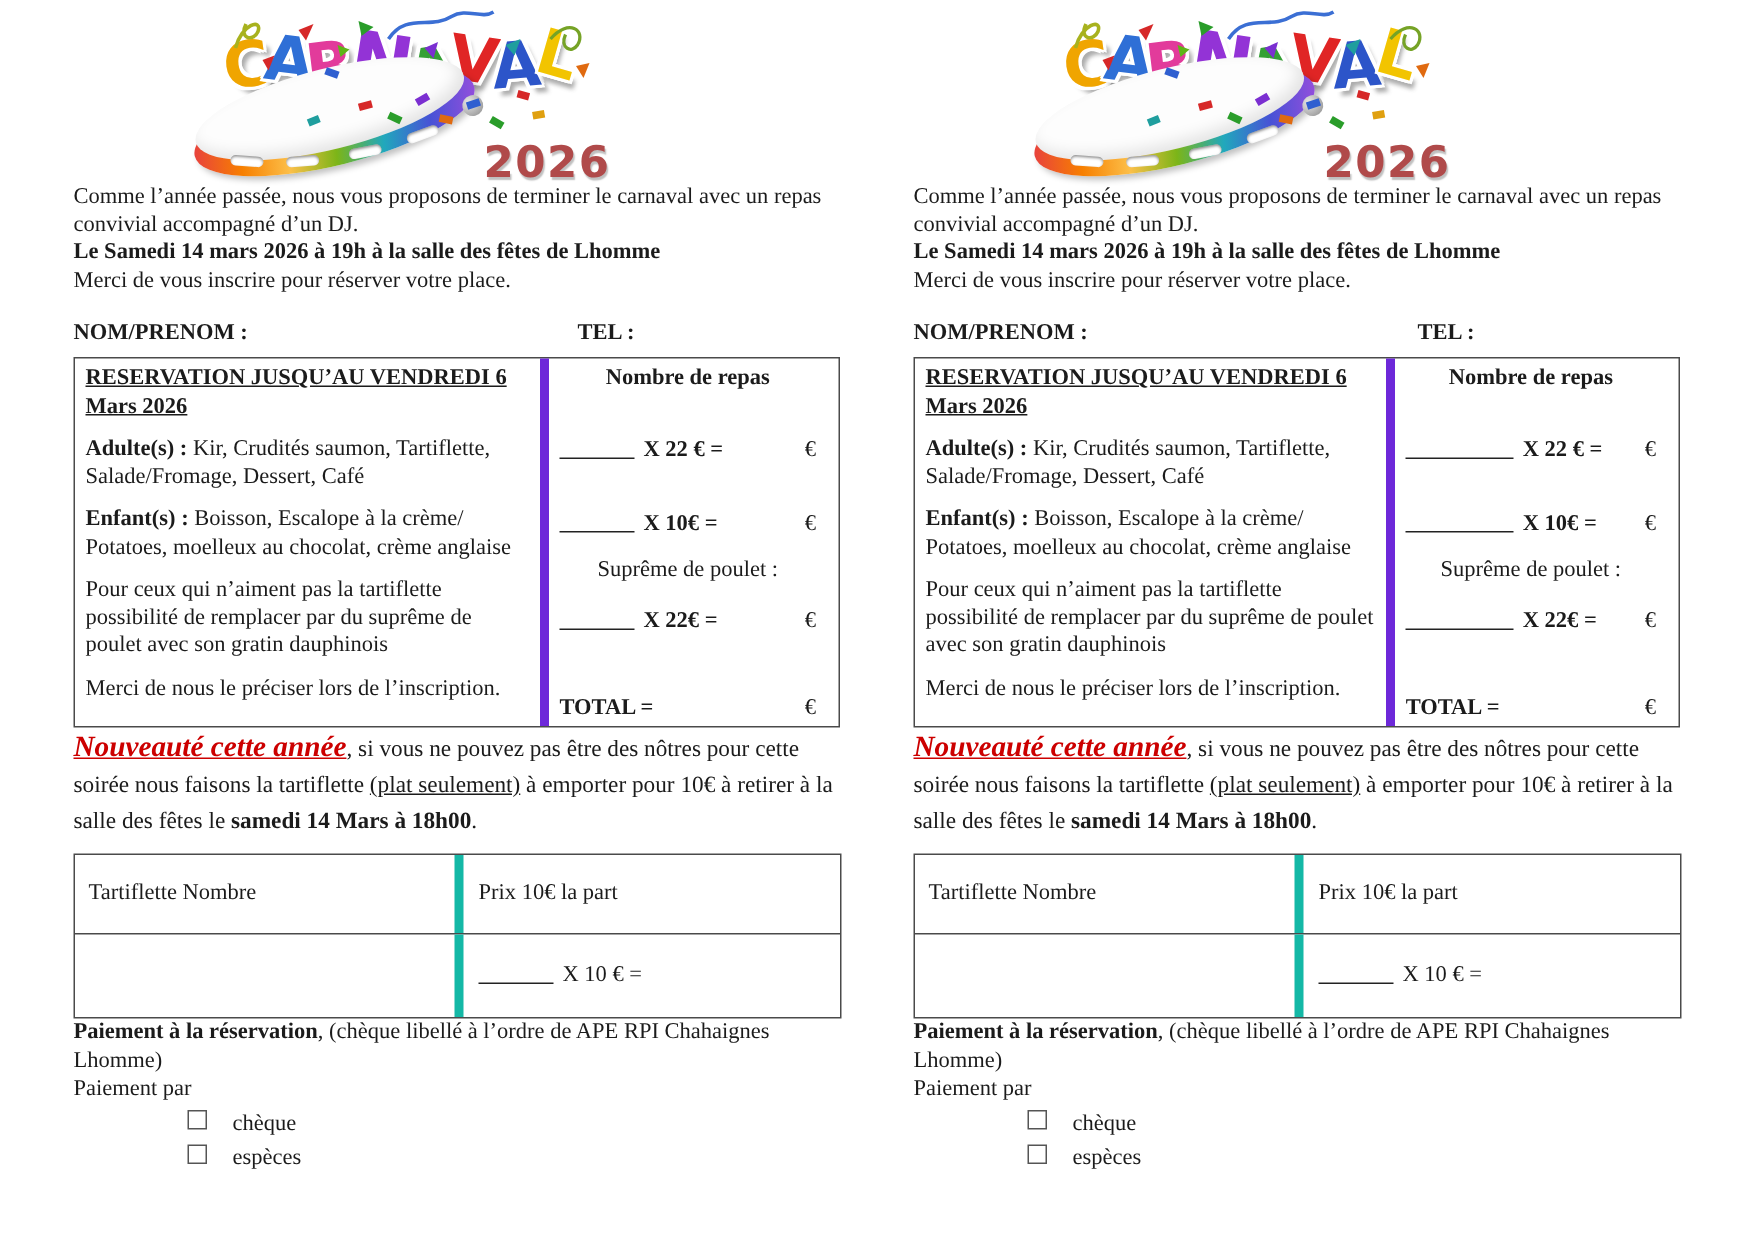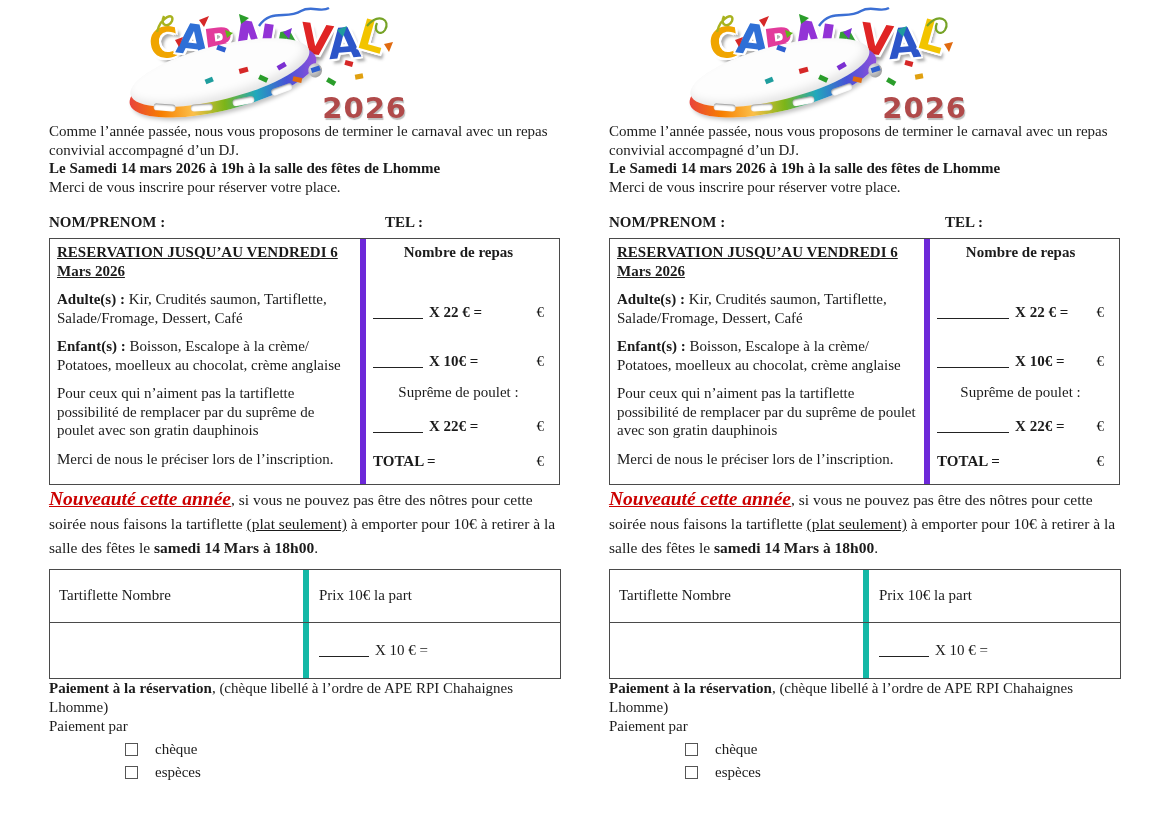--- a/index.html
+++ b/index.html
@@ -63,45 +63,45 @@
   .rsv-head{font-weight:700;text-decoration:underline;}
   .merci{margin-top:21px;}
   .t1c2{flex:1;padding:4px 15px 0 7px;box-sizing:border-box;text-align:center;}
   .meals-h{font-weight:700;margin:0;}
   .prow{display:flex;justify-content:space-between;align-items:baseline;margin:0;}
   .prow .pl{font-weight:700;white-space:nowrap;}
   .eu{font-weight:400;}
   .blank{display:inline-block;height:13px;border-bottom:1px solid #222;vertical-align:-2px;margin-right:6px;}
   .v1 .blank-a{width:50px;}
   .v2 .blank-a{width:72px;}
-  .r1{margin-top:41px;}
+  .r1{margin-top:29px;}
   .r2{margin-top:31px;}
   .suplabel{margin:12px 0 0 0;font-weight:400;}
   .r3{margin-top:16px;gap:32px;}
-  .rt{margin-top:16px;}
+  .rt{margin-top:39px;}
 
   
   .nouveaute{position:absolute;top:487px;left:0;width:513px;line-height:24px;font-size:15.5px;margin:0;}
   .nv-title{font-size:19.5px;font-weight:700;font-style:italic;text-decoration:underline;}
   .u{text-decoration:underline;}
 
   
   .table2{position:absolute;top:569px;left:0;width:510px;height:108px;border:1px solid #4a4a4a;box-sizing:content-box;}
   .t2row{display:flex;}
   .t2r1{height:52px;border-bottom:1px solid #4a4a4a;}
   .t2r2{height:55px;}
   .t2c1{width:259px;border-right:6px solid #14b8a6;box-sizing:border-box;padding:16px 0 0 9px;}
   .t2c2{flex:1;padding:16px 0 0 10px;}
   .t2r2 .t2c2{padding-top:18px;}
   .blank-b{width:50px;}
 
   
   .payment{position:absolute;top:679px;left:0;width:513px;line-height:19px;}
   .payment p{margin:0;}
-  .cbrow{display:flex;align-items:center;margin:4px 0 0 76px;}
+  .cbrow{display:flex;align-items:flex-start;margin:4px 0 0 76px;}
   .cbx{width:11px;height:11px;border:1px solid #555;display:inline-block;margin-right:17px;flex:0 0 auto;}
 </style>
 </head>
 <body>
 
 <div class="page" id="page">
 
 <section class="half v1">
 
     <div class="logo">

